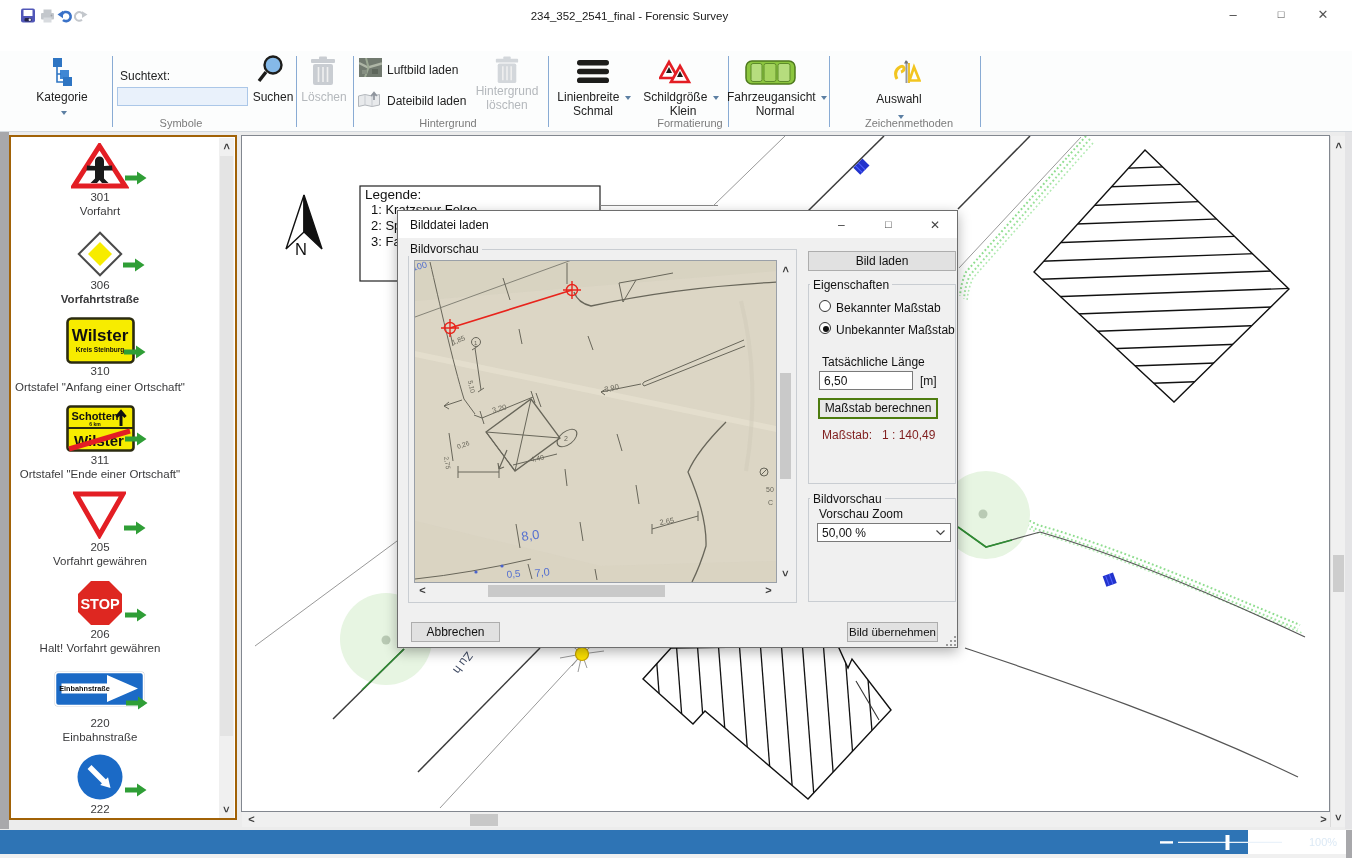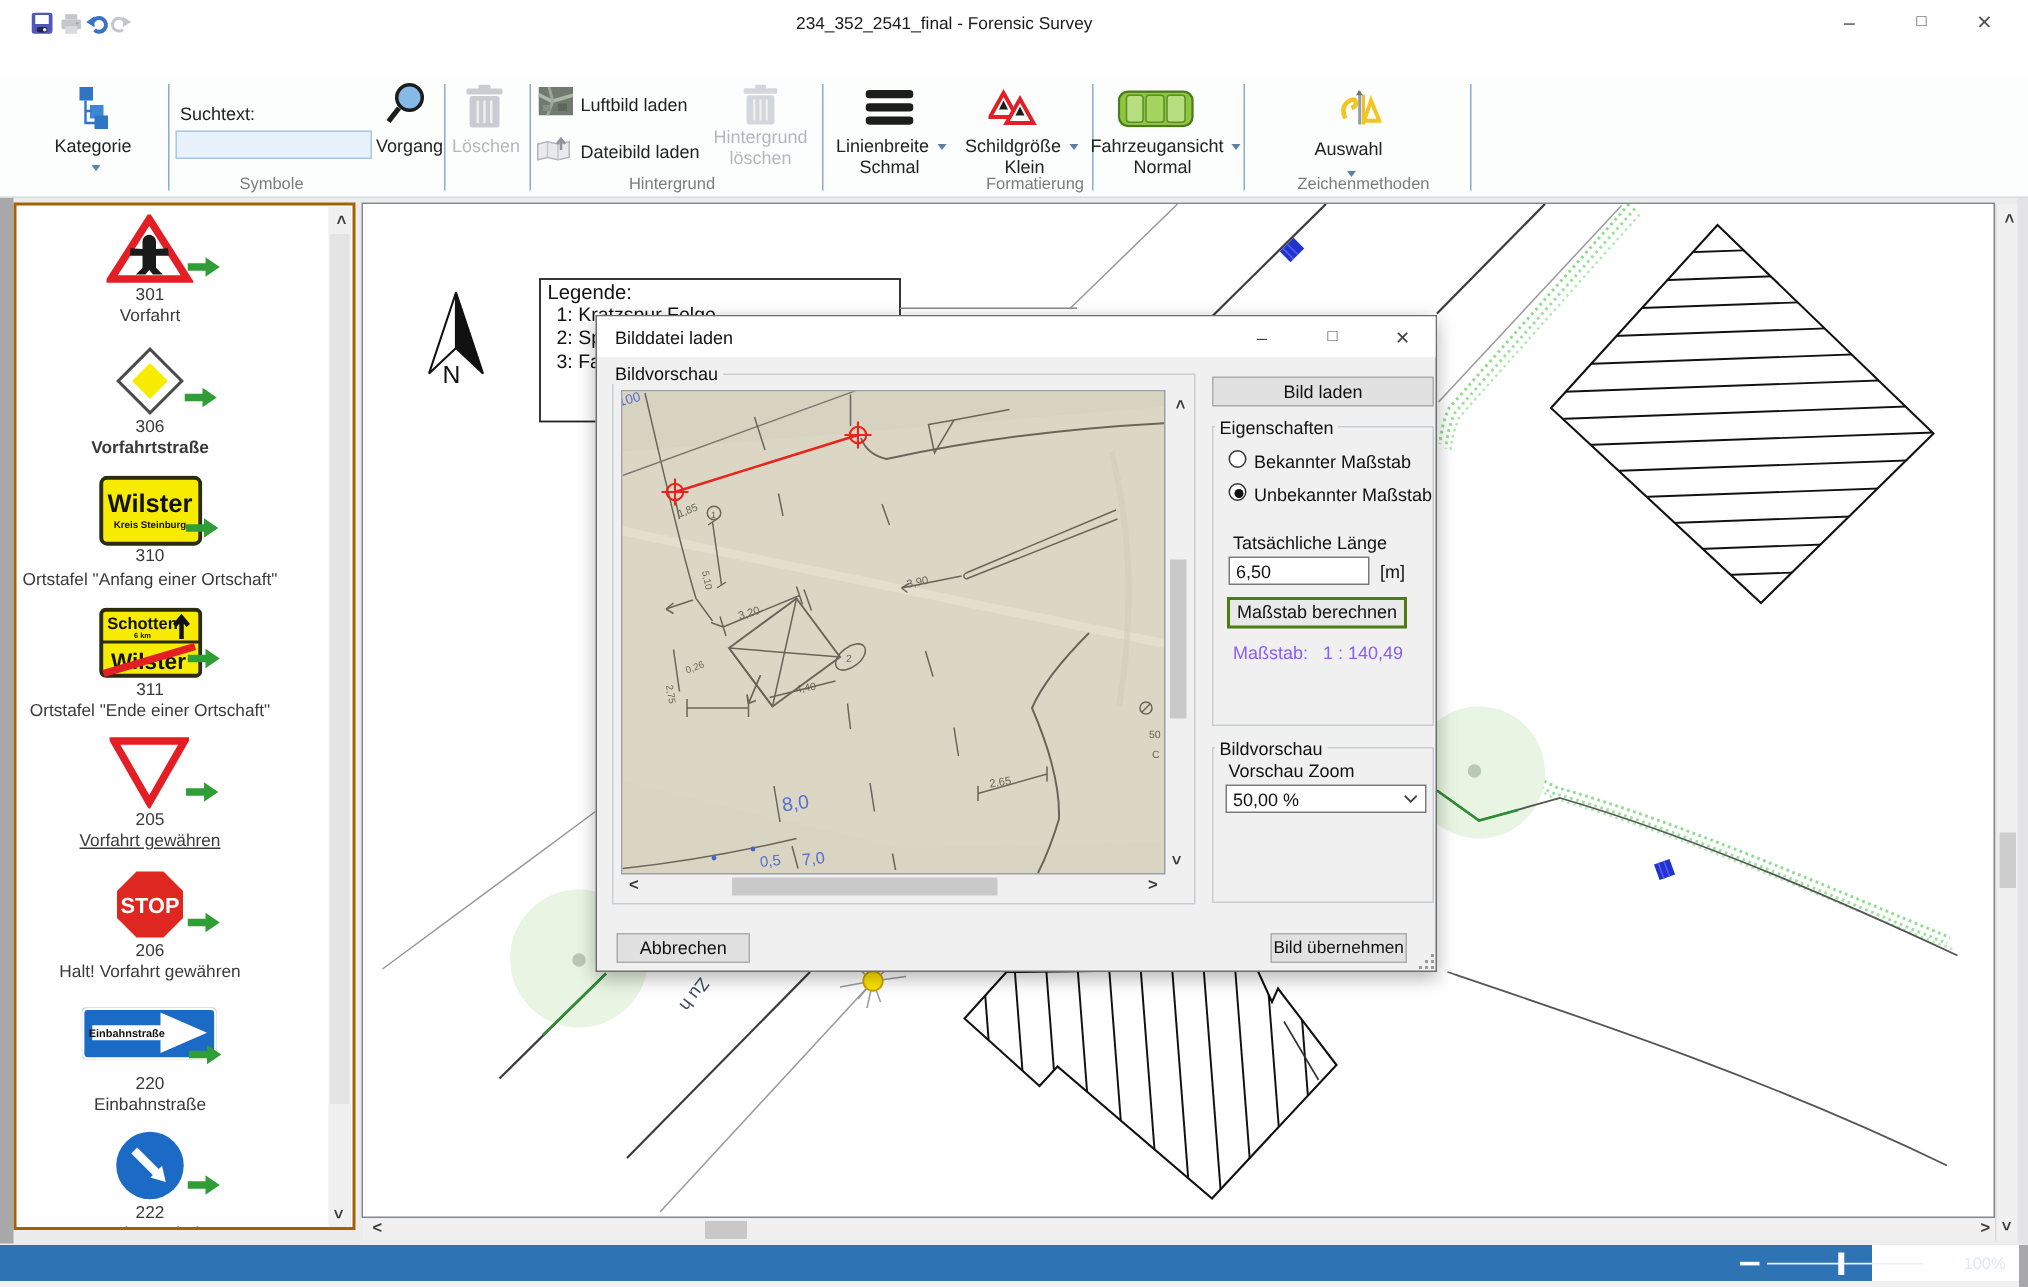--- a/index.html
+++ b/index.html
@@ -88,21 +88,21 @@
         </g>
   </svg>
   <div class="rtext" style="left:22px;top:39px;width:80px;">Kategorie</div>
   <div class="abs" style="left:59px;top:52px;"><span class="caret"></span></div>
   <div class="rtext" style="left:120px;top:18px;width:70px;text-align:left;">Suchtext:</div>
   <div class="abs" style="left:117px;top:36px;width:131px;height:19px;background:#e9f1fb;border:1px solid #abc7e8;"></div>
   <svg class="abs" style="left:254px;top:3px" width="34" height="30" viewBox="0 0 34 30">
     <circle cx="19" cy="11" r="8.5" fill="#85b9e8" stroke="#1d1d1b" stroke-width="2.4"></circle>
     <line x1="12" y1="18" x2="5" y2="27" stroke="#1d1d1b" stroke-width="3.4"></line>
   </svg>
-  <div class="rtext" style="left:241px;top:39px;width:64px;">Vorgang</div>
+  <div class="rtext" style="left:241px;top:39px;width:64px;">Suchen</div>
 
   <svg class="abs" style="left:309px;top:5px" width="28" height="30" viewBox="0 0 28 30">
     <g fill="#c9cdd2">
           <rect x="4" y="8" width="20" height="21" rx="2"></rect>
           <rect x="2" y="3" width="24" height="4" rx="1"></rect>
           <rect x="10" y="0.5" width="8" height="3" rx="1"></rect>
           <g stroke="#f0f0f0" stroke-width="1.6">
             <line x1="9.5" y1="11" x2="9.5" y2="26"></line>
             <line x1="14" y1="11" x2="14" y2="26"></line>
             <line x1="18.5" y1="11" x2="18.5" y2="26"></line>
@@ -234,21 +234,21 @@
       <div class="abs" style="left:0px;top:317px;width:178px;text-align:center;">311</div>
       <div class="abs" style="left:0px;top:331px;width:178px;text-align:center;white-space:nowrap;">Ortstafel "Ende einer Ortschaft"</div>
 
       <svg class="abs" style="left:62px;top:354px" width="53" height="48" viewBox="0 0 53 48">
         <path d="M3,3 L50,3 L26.5,44 Z" fill="#fff" stroke="#e31e24" stroke-width="5"></path>
       </svg>
       <svg class="abs" style="left:113px;top:384px" width="22" height="14" viewBox="0 0 22 14">
             <path d="M0,4.5 L12,4.5 L12,0.5 L21.5,7 L12,13.5 L12,9.5 L0,9.5 Z" fill="#2f9e36"></path>
           </svg>
       <div class="abs" style="left:0px;top:404px;width:178px;text-align:center;">205</div>
-      <div class="abs" style="left:0px;top:418px;width:178px;text-align:center;white-space:nowrap;text-decoration:underline;">Vorfahrt gewähren</div>
+      <div class="abs" style="left:0px;top:418px;width:178px;text-align:center;white-space:nowrap;">Vorfahrt gewähren</div>
 
       <svg class="abs" style="left:66px;top:443px" width="46" height="46" viewBox="0 0 46 46">
         <path d="M14,1 L32,1 L45,14 L45,32 L32,45 L14,45 L1,32 L1,14 Z" fill="#de2721"></path>
         <text x="23" y="28.5" text-anchor="middle" font-size="14.5" font-weight="bold" fill="#fff" font-family="Liberation Sans">STOP</text>
       </svg>
       <svg class="abs" style="left:114px;top:471px" width="22" height="14" viewBox="0 0 22 14">
             <path d="M0,4.5 L12,4.5 L12,0.5 L21.5,7 L12,13.5 L12,9.5 L0,9.5 Z" fill="#2f9e36"></path>
           </svg>
       <div class="abs" style="left:0px;top:491px;width:178px;text-align:center;">206</div>
       <div class="abs" style="left:0px;top:505px;width:178px;text-align:center;white-space:nowrap;">Halt! Vorfahrt gewähren</div>
@@ -527,21 +527,21 @@
   <div class="glab" style="left:412px;top:67px;">Eigenschaften</div>
   <div class="abs" style="left:421px;top:89px;width:12px;height:12px;border:1px solid #333;border-radius:50%;background:#fff;"></div>
   <div class="abs" style="left:428px;top:90px;font-size:12px;color:#111;">&nbsp;&nbsp;&nbsp;Bekannter Maßstab</div>
   <div class="abs" style="left:421px;top:111px;width:12px;height:12px;border:1px solid #333;border-radius:50%;background:#fff;"></div>
   <div class="abs" style="left:425px;top:115px;width:6px;height:6px;border-radius:50%;background:#111;"></div>
   <div class="abs" style="left:428px;top:112px;font-size:12px;color:#111;">&nbsp;&nbsp;&nbsp;Unbekannter Maßstab</div>
   <div class="abs" style="left:424px;top:144px;font-size:12px;color:#111;">Tatsächliche Länge</div>
   <div class="abs" style="left:421px;top:160px;width:94px;height:19px;background:#fff;border:1px solid #7a7a7a;font-size:12px;padding:2px 4px;color:#111;">6,50</div>
   <div class="abs" style="left:522px;top:163px;font-size:12px;color:#111;">[m]</div>
   <div class="dbtn" style="left:420px;top:187px;width:120px;height:21px;line-height:17px;border:2px solid #4d7c0f;background:#e9e9e9;">Maßstab berechnen</div>
-  <div class="abs" style="left:424px;top:217px;font-size:12px;color:#8b5cf6;">Maßstab: &nbsp;&nbsp;1 : 140,49</div>
+  <div class="abs" style="left:424px;top:217px;font-size:12px;color:#7f1d1d;">Maßstab: &nbsp;&nbsp;1 : 140,49</div>
   <div class="gbox" style="left:410px;top:287px;width:148px;height:104px;"></div>
   <div class="glab" style="left:412px;top:281px;">Bildvorschau</div>
   <div class="abs" style="left:421px;top:296px;font-size:12px;color:#111;">Vorschau Zoom</div>
   <div class="abs" style="left:419px;top:312px;width:134px;height:19px;background:#fff;border:1px solid #7a7a7a;font-size:12px;padding:2px 4px;color:#111;">50,00 %<svg style="position:absolute;right:5px;top:6px" width="9" height="6" viewBox="0 0 9 6">
           <path d="M0.5,0.5 L4.5,4.5 L8.5,0.5" stroke="#444" stroke-width="1.2" fill="none"></path>
         </svg></div>
   <svg class="abs" style="left:548px;top:425px" width="11" height="11" viewBox="0 0 11 11">
     <g fill="#9b9b9b">
           <rect x="8" y="8" width="2" height="2"></rect>
           <rect x="8" y="4" width="2" height="2"></rect>

